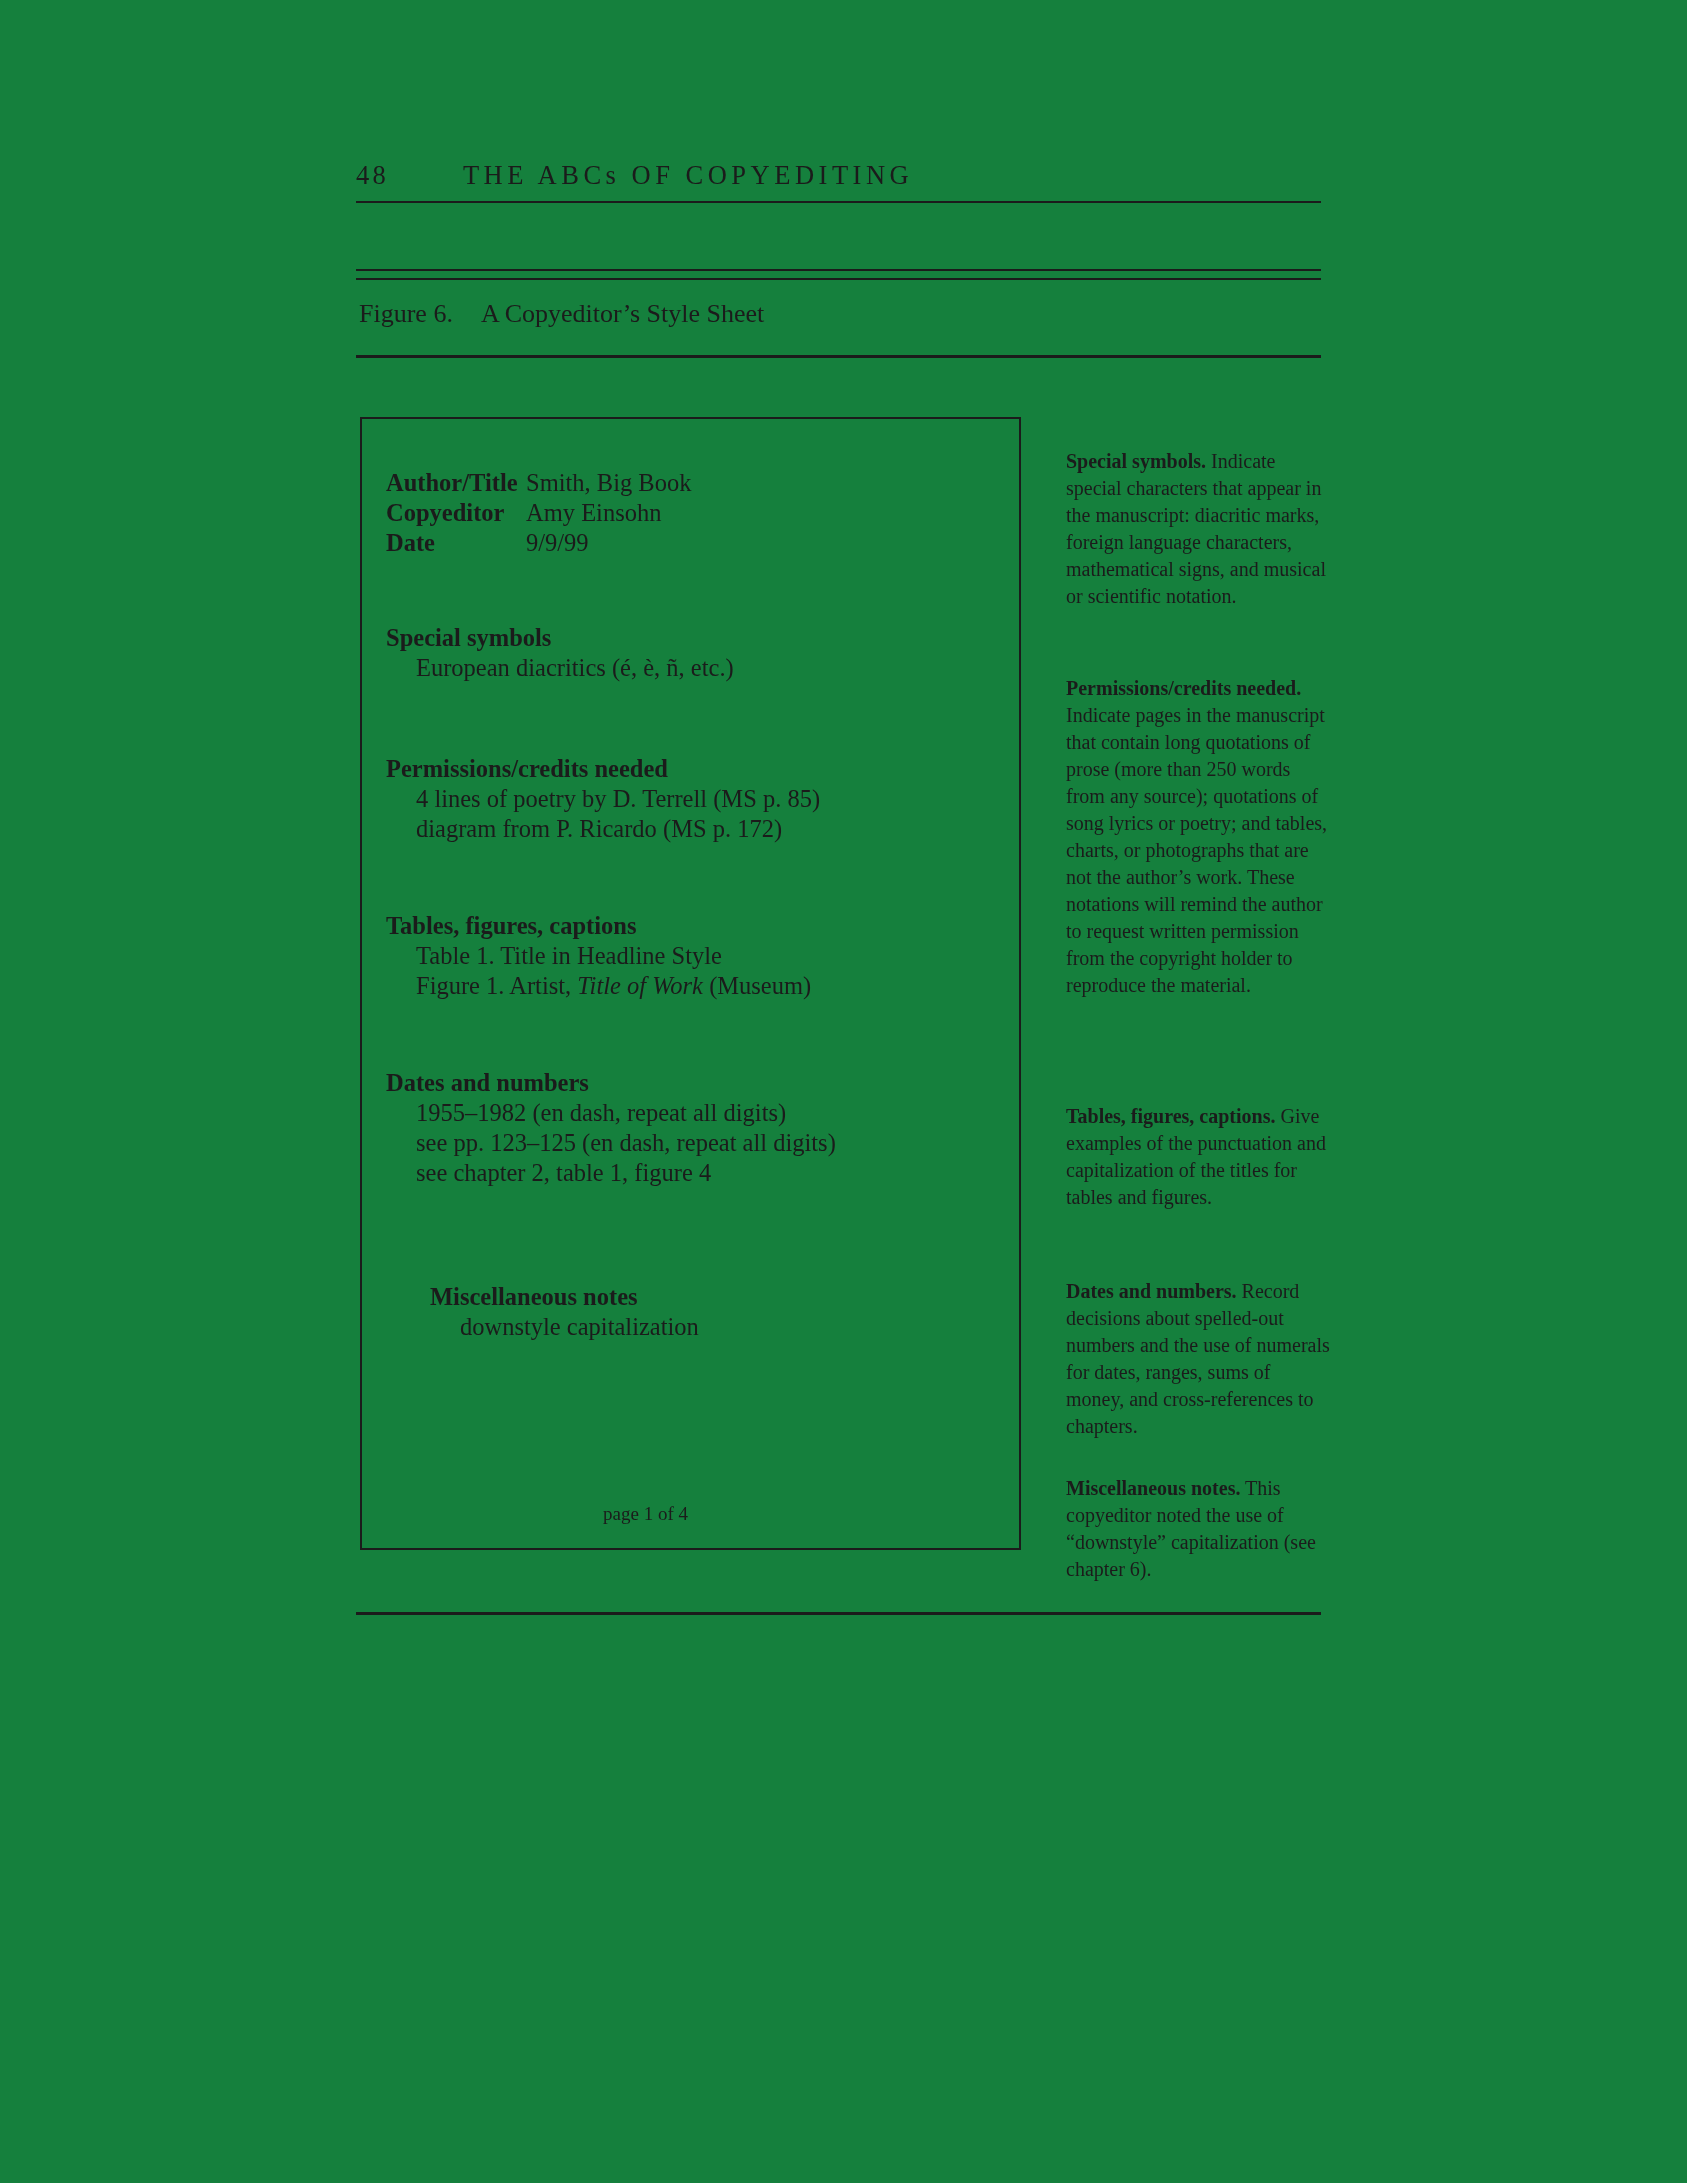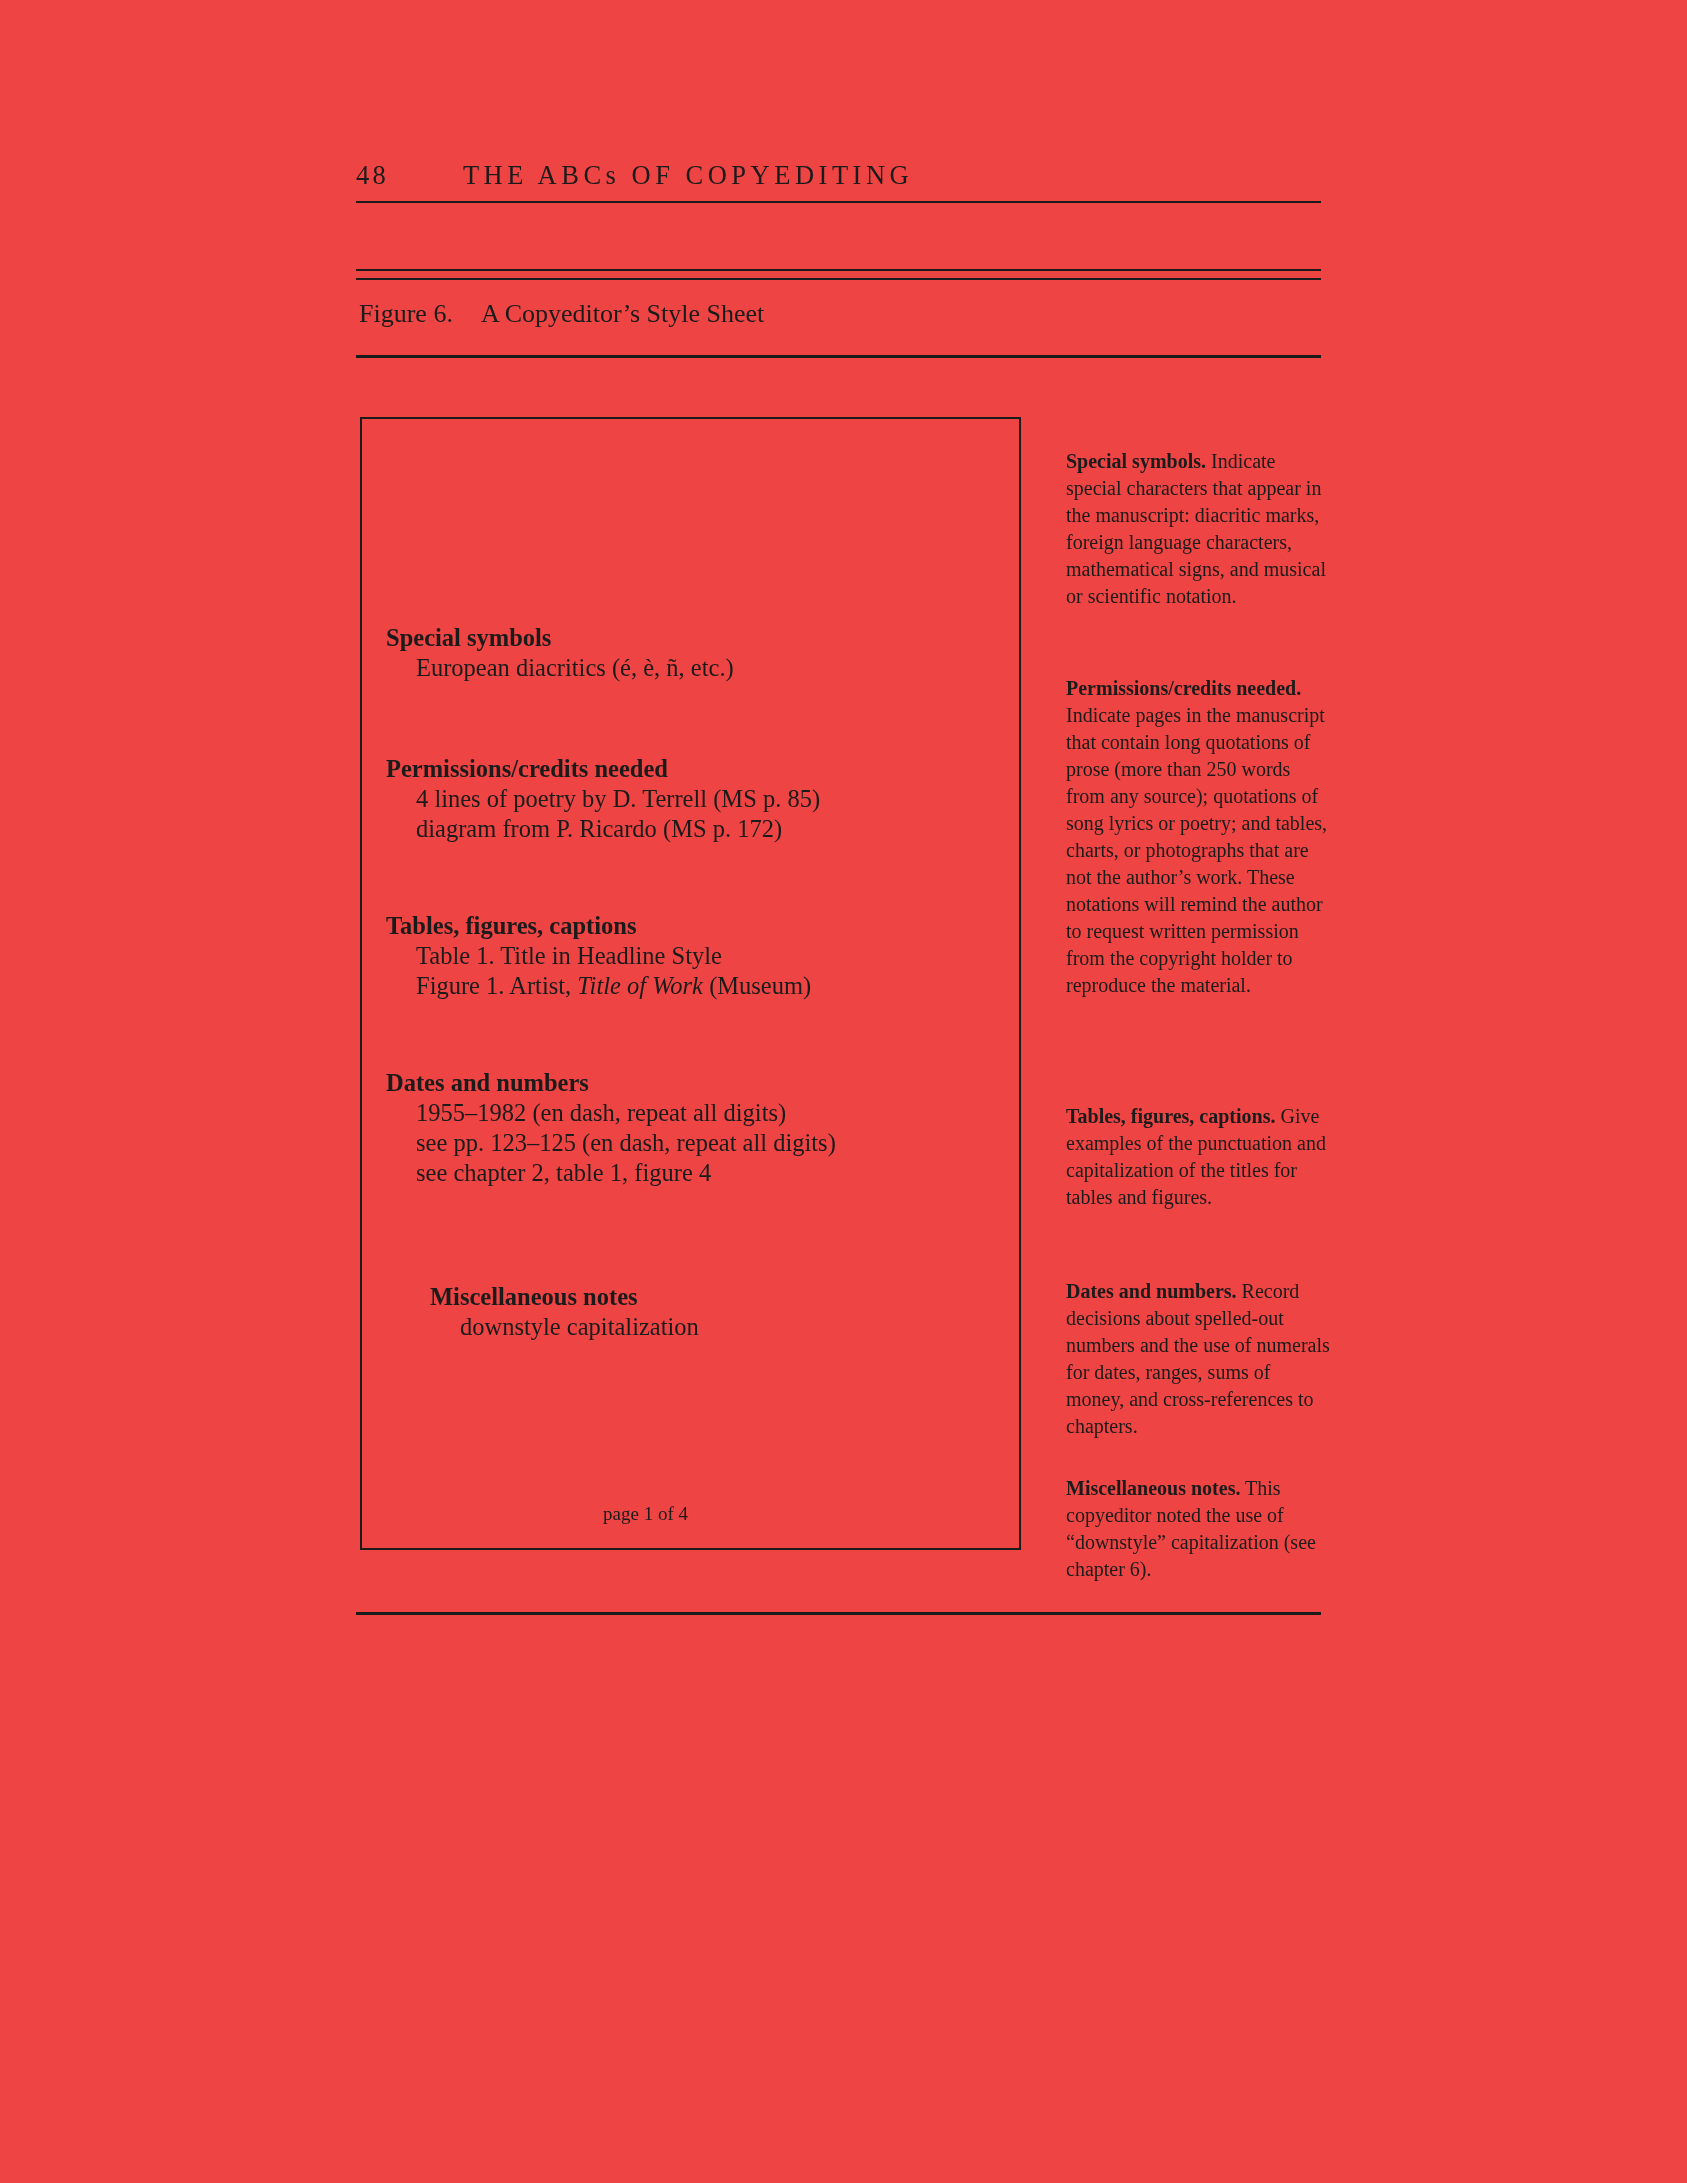--- a/index.html
+++ b/index.html
@@ -4,21 +4,21 @@
 <style>
   html, body {
     margin: 0;
     padding: 0;
     background: #ffffff;
   }
   #page {
     position: relative;
     width: 1687px;
     height: 2183px;
-    background: #ef4444;
+    background: #15803d;
     font-family: "Liberation Serif", "DejaVu Serif", serif;
     color: #1b1b1b;
     overflow: hidden;
   }
   .abs { position: absolute; }
 
   
   #running-head {
     left: 356px;
     top: 160px;
@@ -122,20 +122,34 @@
 
   <div id="rule-double" class="abs rule"></div>
 
   <div id="figure-caption" class="abs">
     <span class="cap-label">Figure 6.</span><span>A Copyeditor’s Style Sheet</span>
   </div>
   <div id="rule-caption" class="abs rule"></div>
 
   <div id="style-sheet-box" class="abs"></div>
 
+  <div id="meta-block" class="abs boxtext">
+    <div class="meta-row">
+      <span class="meta-label">Author/Title</span>
+      <span class="meta-value">Smith, Big Book</span>
+    </div>
+    <div class="meta-row">
+      <span class="meta-label">Copyeditor</span>
+      <span class="meta-value">Amy Einsohn</span>
+    </div>
+    <div class="meta-row">
+      <span class="meta-label">Date</span>
+      <span class="meta-value">9/9/99</span>
+    </div>
+  </div>
 
   <div id="section-special" class="abs boxtext sheet-section">
     <div class="sec-heading">Special symbols</div>
     <div class="sec-item">European diacritics (é, è, ñ, etc.)</div>
   </div>
 
   <div id="section-perms" class="abs boxtext sheet-section">
     <div class="sec-heading">Permissions/credits needed</div>
     <div class="sec-item">4 lines of poetry by D. Terrell (MS p. 85)</div>
     <div class="sec-item">diagram from P. Ricardo (MS p. 172)</div>

